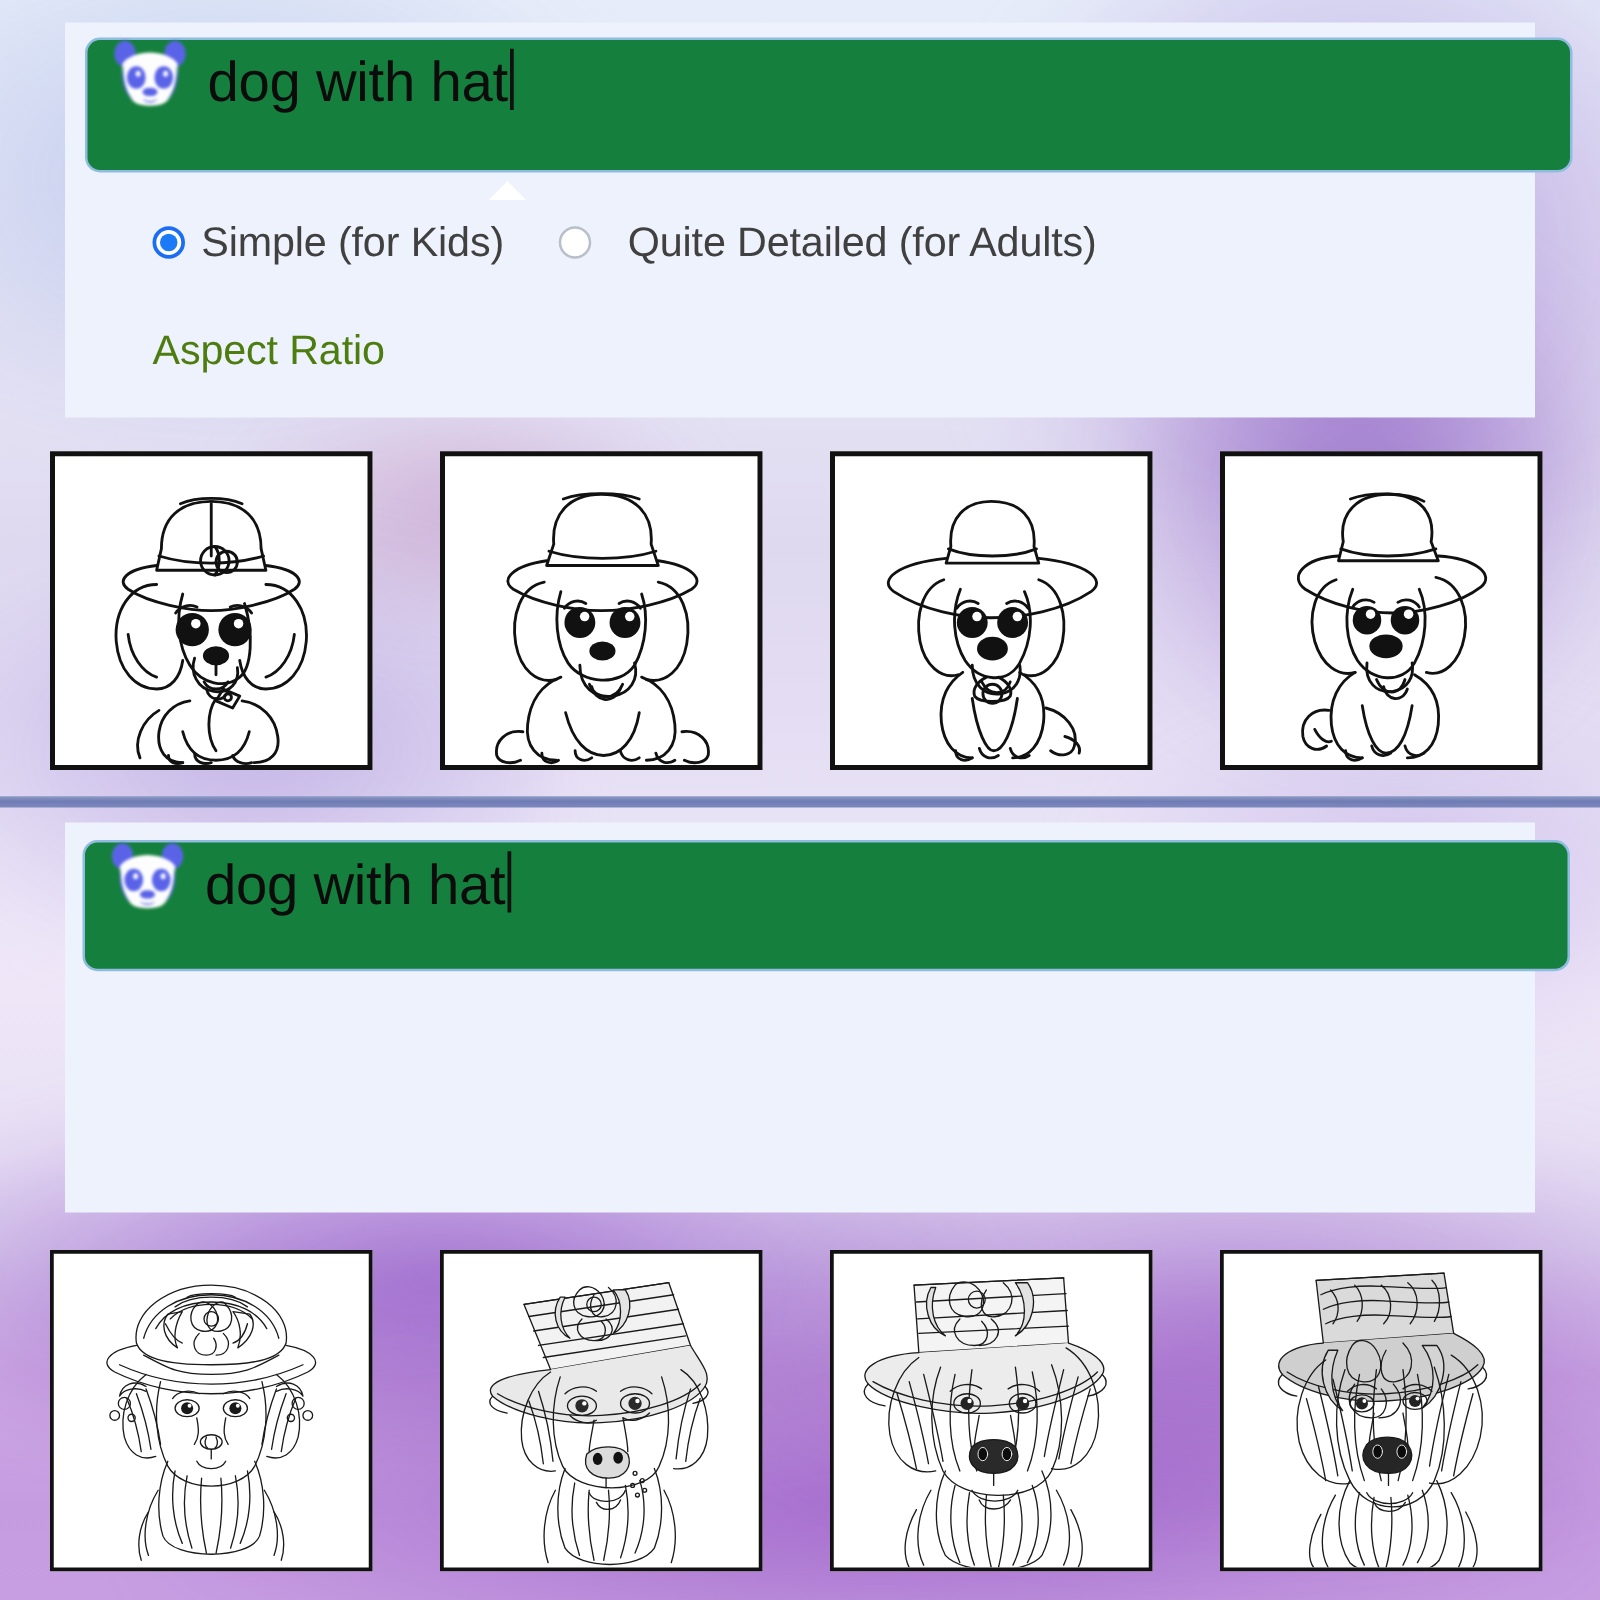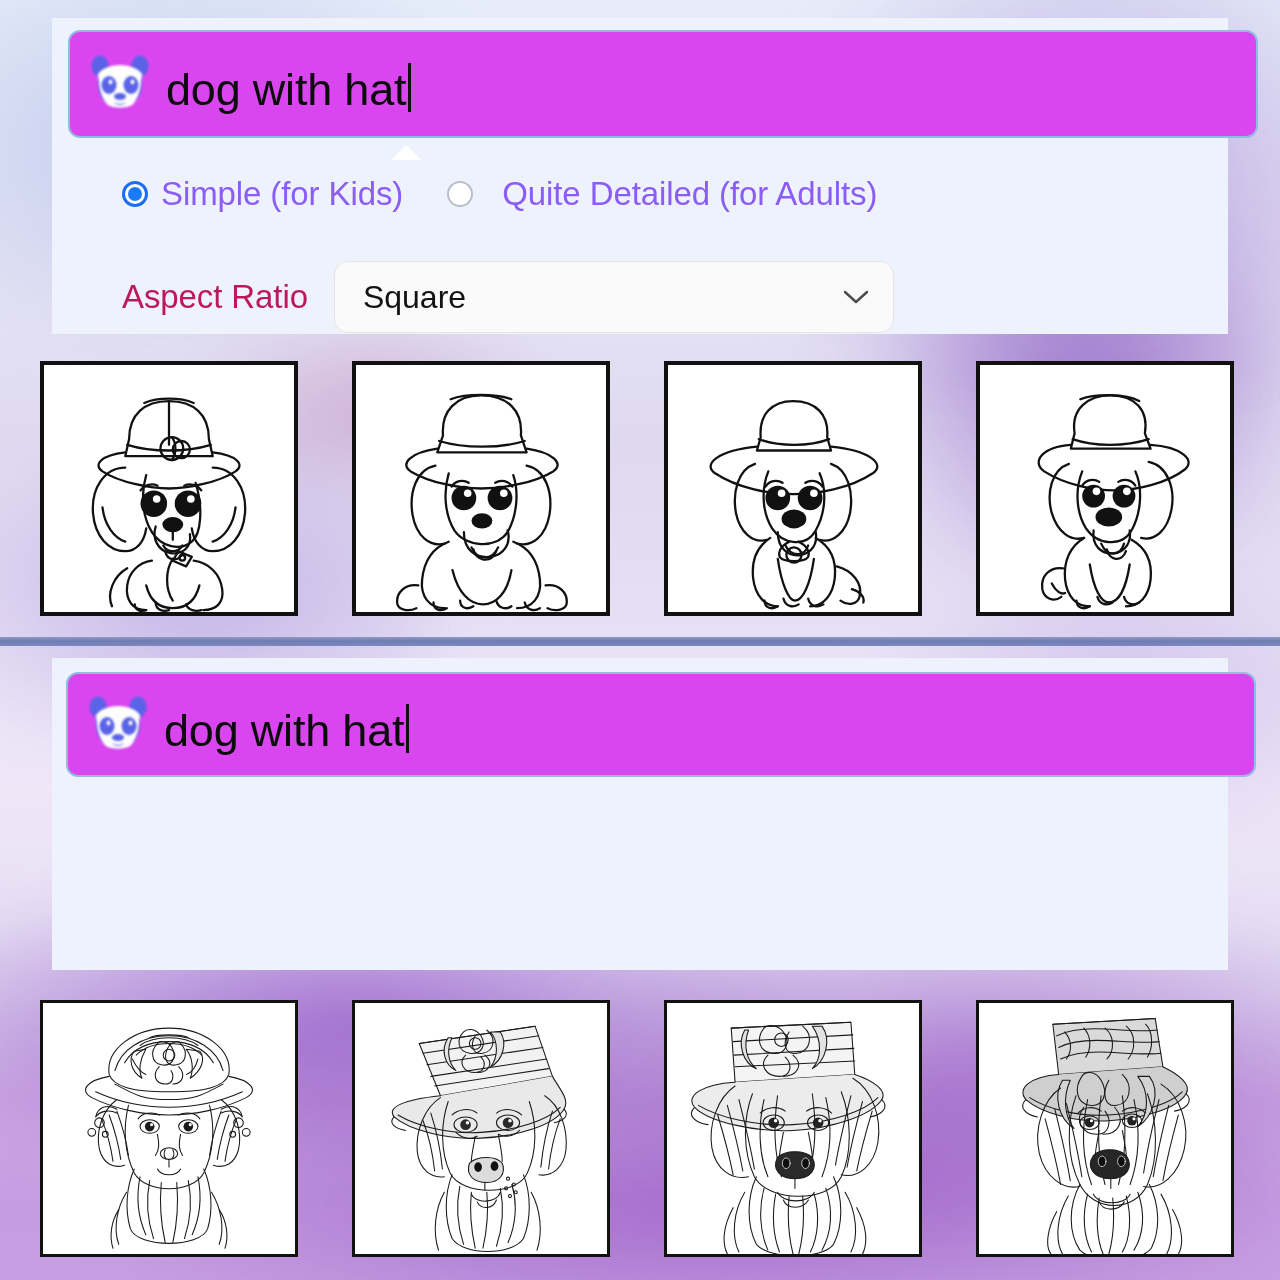--- a/index.html
+++ b/index.html
@@ -73,24 +73,24 @@
   #panel-top    { left: 52px; top: 18px;  width: 1176px; height: 316px; }
   #panel-bottom { left: 52px; top: 658px; width: 1176px; height: 312px; }
 
   
   .prompt-row { position: absolute; }
   #prompt-row-top    { left: 16px; top: 12px;  width: 1190px; height: 108px; }
   #prompt-row-bottom { left: 14px; top: 14px;  width: 1190px; height: 105px; }
 
   .prompt-box {
     position: relative; width: 100%; height: 100%;
-    background: #d946ef;
+    background: #15803d;
     border: 2px solid #8fbce0;
     border-radius: 12px;
-    display: flex; align-items: center;
+    display: flex; align-items: flex-start;
   }
   .panda-icon {
     width: 64px; height: 58px;
     margin-left: 18px; margin-right: 14px;
     flex: 0 0 auto;
     filter: blur(1.1px);
   }
   .prompt-text-wrap { display: flex; align-items: baseline; }
   .prompt-text {
     font-size: 45px; line-height: 1;
@@ -135,33 +135,33 @@
     background: #ffffff;
   }
   .radio-dot.checked::after {
     content: "";
     position: absolute; inset: 3px;
     border-radius: 50%;
     background: #1b7af5;
   }
   .radio-label {
     font-size: 33px;
-    color: #8b5cf6;
+    color: #404040;
     margin-left: 13px;
     white-space: nowrap;
     letter-spacing: -0.1px;
   }
   #radio-row-top .radio-item + .radio-item     { margin-left: 44px; gap: 16px; }
 
   
   .aspect-row { position: absolute; display: flex; align-items: center; }
   #aspect-row-top    { left: 70px; top: 243px; }
 
   .aspect-label {
-    font-size: 33px; color: #be185d;
+    font-size: 33px; color: #4d7c0f;
     white-space: nowrap;
     letter-spacing: -0.1px;
   }
   .aspect-select {
     margin-left: 26px;
     width: 560px; height: 72px;
     background: #fbfafa;
     border: 1px solid #e6e4e6;
     border-radius: 14px;
     display: flex; align-items: center;
@@ -237,26 +237,20 @@
       <span class="radio-label">Simple (for Kids)</span>
     </div>
     <div class="radio-item">
       <span class="radio-dot"></span>
       <span class="radio-label">Quite Detailed (for Adults)</span>
     </div>
   </div>
 
   <div class="aspect-row" id="aspect-row-top">
     <span class="aspect-label">Aspect Ratio</span>
-    <div class="aspect-select">
-      <span class="aspect-value">Square</span>
-      <svg class="chev" viewBox="0 0 26 15">
-        <path d="M2 2 L13 12 L24 2" fill="none" stroke="#4a4a4a" stroke-width="2.4" stroke-linecap="round" stroke-linejoin="round"></path>
-      </svg>
-    </div>
   </div>
 </div>
 
 <div class="grid" id="grid-top">
 
   <div class="tile" aria-label="simple line-art puppy wearing a bowler hat with bow, sitting, bone-shaped collar tag">
     <svg viewBox="0 0 260 260">
       <g fill="none" stroke="#111" stroke-width="2.4" stroke-linecap="round" stroke-linejoin="round">
         <path d="M88 78 C88 52 104 38 130 38 C156 38 172 52 172 78 L176 96 L84 96 Z"></path>
         <path d="M84 92 C58 95 50 105 60 112 C78 124 112 130 130 130 C148 130 182 124 200 112 C210 105 202 95 176 92"></path>

